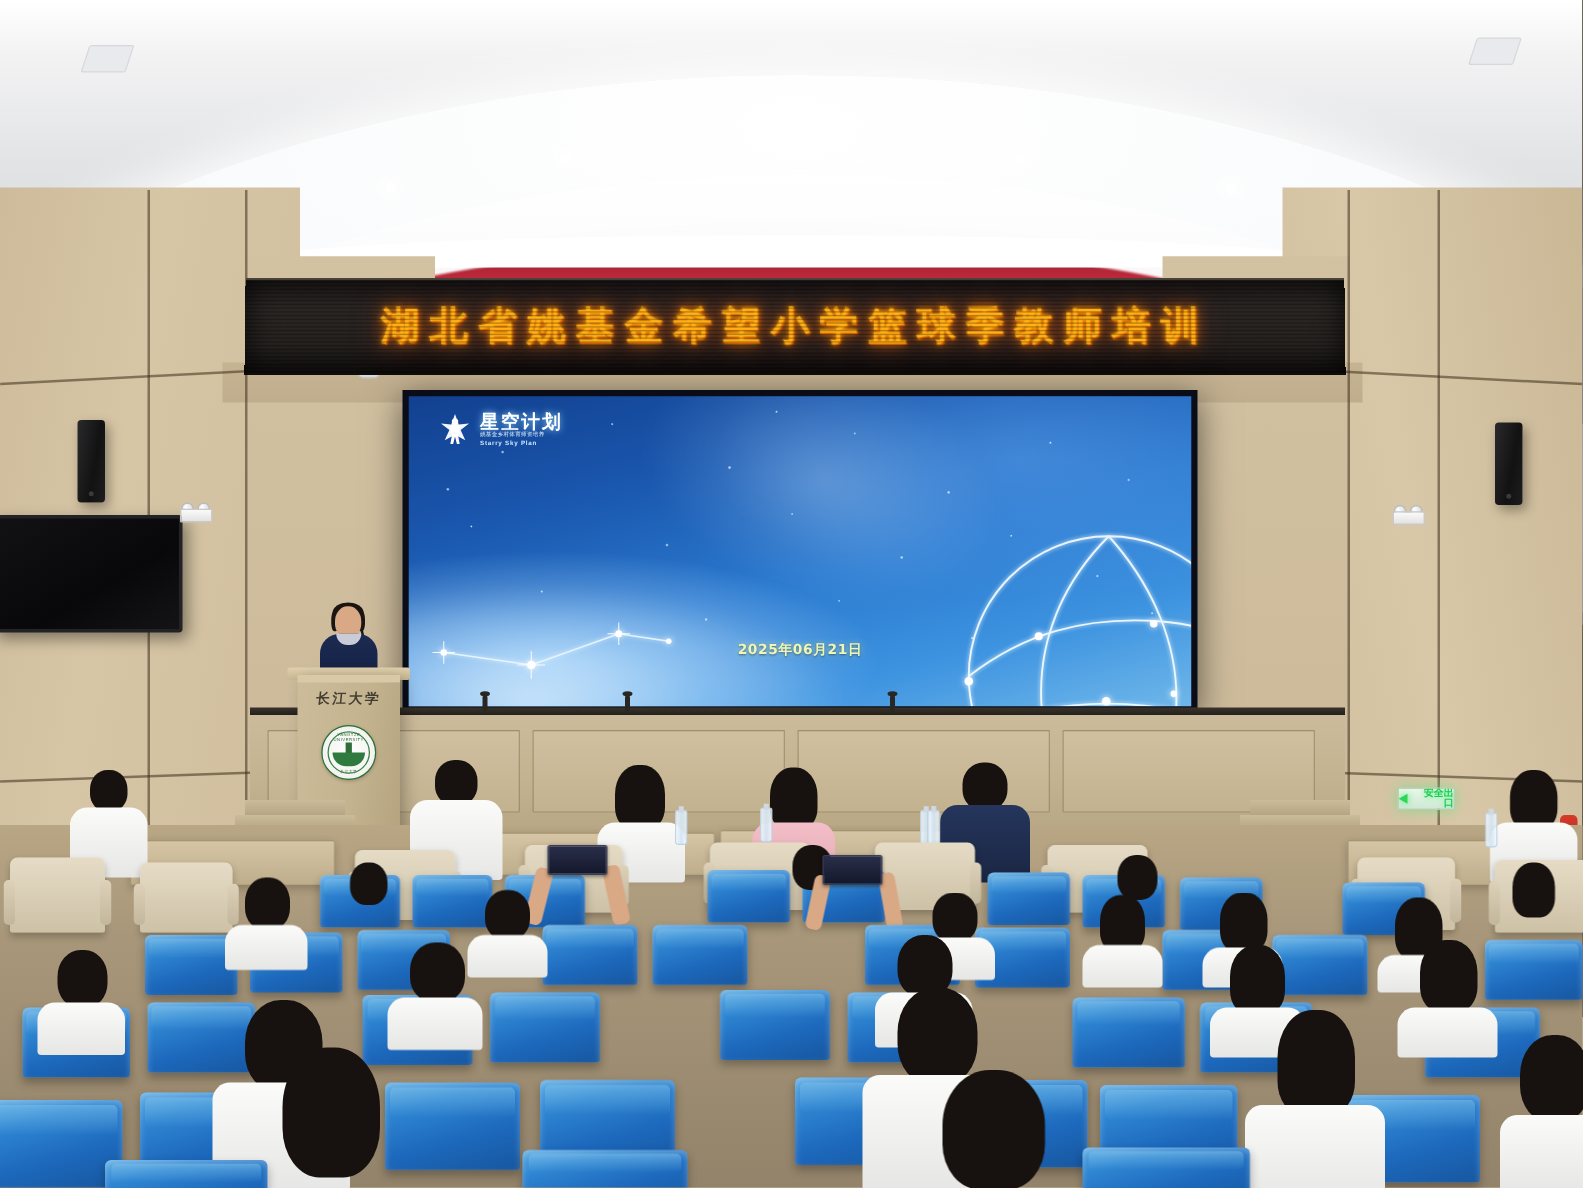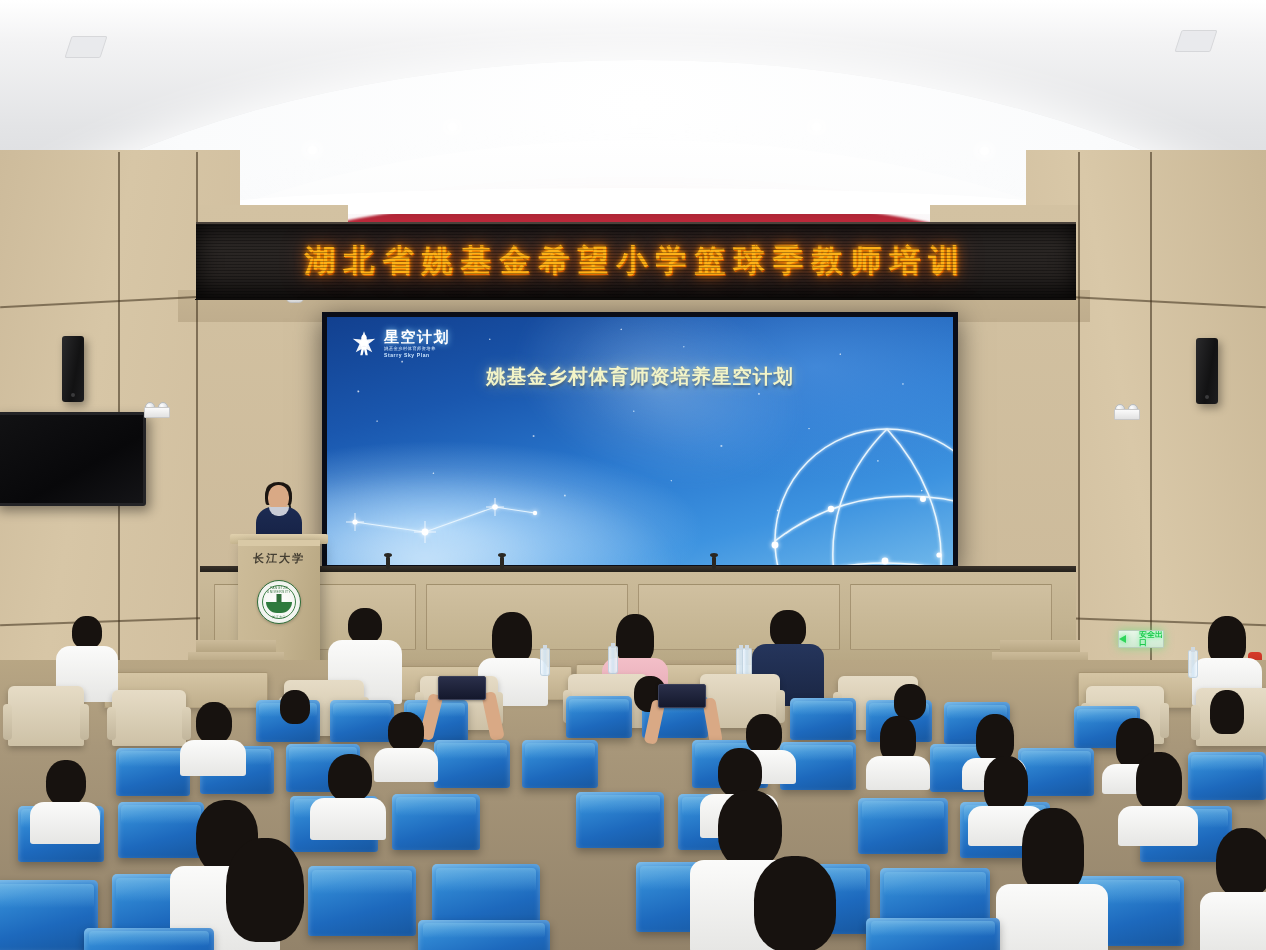--- a/index.html
+++ b/index.html
@@ -241,21 +241,21 @@
     box-shadow:4px 5px 12px rgba(0,0,0,.4);}
   .tv-inner{position:absolute;inset:0;background:linear-gradient(150deg,#121214,#08080a 60%,#141417);}
   .emlight{position:absolute;width:24px;height:16px;}
   .emlight .box{position:absolute;left:0;bottom:0;width:24px;height:9px;
     background:linear-gradient(#fafafa,#e2e2e2);border:1px solid #c8c8c8;border-radius:1px;}
   .emlight .bulb{position:absolute;top:0;width:8px;height:8px;border-radius:50%;
     background:radial-gradient(circle at 35% 35%,#ffffff,#c9cdd2);border:1px solid #b6bbc0;}
   .exitsign{position:absolute;width:44px;height:16px;border-radius:1px;
     background:linear-gradient(#e9f7ea,#cfe9d2);border:1px solid #b9cdbb;
     box-shadow:0 0 10px rgba(80,230,120,.55);display:flex;align-items:center;
-    justify-content:center;gap:13px;overflow:hidden;}
+    justify-content:center;gap:13px;overflow:hidden;text-align:right;}
   .exit-arrow{width:0;height:0;border-top:4px solid transparent;border-bottom:4px solid transparent;
     border-right:7px solid #2fd55a;filter:drop-shadow(0 0 3px #39f06a);}
   .exit-glyph{font-size:8px;font-weight:800;color:#1ec94f;
     text-shadow:0 0 5px #4dff82;font-family:"DejaVu Sans",sans-serif;line-height:1;}
   .camera{position:absolute;width:16px;height:9px;border-radius:3px 3px 5px 5px;
     background:linear-gradient(#f2f2f2,#d6d6d6);border:1px solid #c2c2c2;}
   .camera:after{content:"";position:absolute;right:-4px;top:2px;width:5px;height:5px;
     border-radius:50%;background:#2a2a2c;}
   .extinguisher{position:absolute;width:14px;height:30px;border-radius:4px 4px 2px 2px;
     background:linear-gradient(#d63a2a,#a4281c);}
@@ -402,21 +402,21 @@
           <path d="M14 16 L20 14 L26 16 L24 24 L20 22 L16 24 Z" fill="#ffffff"></path>
           <path d="M17 24 L15 35 L18 35 L20 27 L22 35 L25 35 L23 24 Z" fill="#ffffff"></path>
         </svg>
         <div class="words">
           <div class="w-cn">星空计划</div>
           <div class="w-sub">姚基金乡村体育师资培养</div>
           <div class="w-en">Starry Sky Plan</div>
         </div>
       </div>
 
-      <div class="scr-title l1">姚基金乡村体育师资培养星空计划</div>
+      <div class="scr-date">2025年06月21日</div>
     </div>
   </div>
 
   <div class="stage-rail"></div>
   <div class="stage-front">
     <div class="stage-panel" style="left:14px;width:200px;"></div>
     <div class="stage-panel" style="left:226px;width:200px;"></div>
     <div class="stage-panel" style="left:438px;width:200px;"></div>
     <div class="stage-panel" style="left:650px;width:200px;"></div>
   </div>

